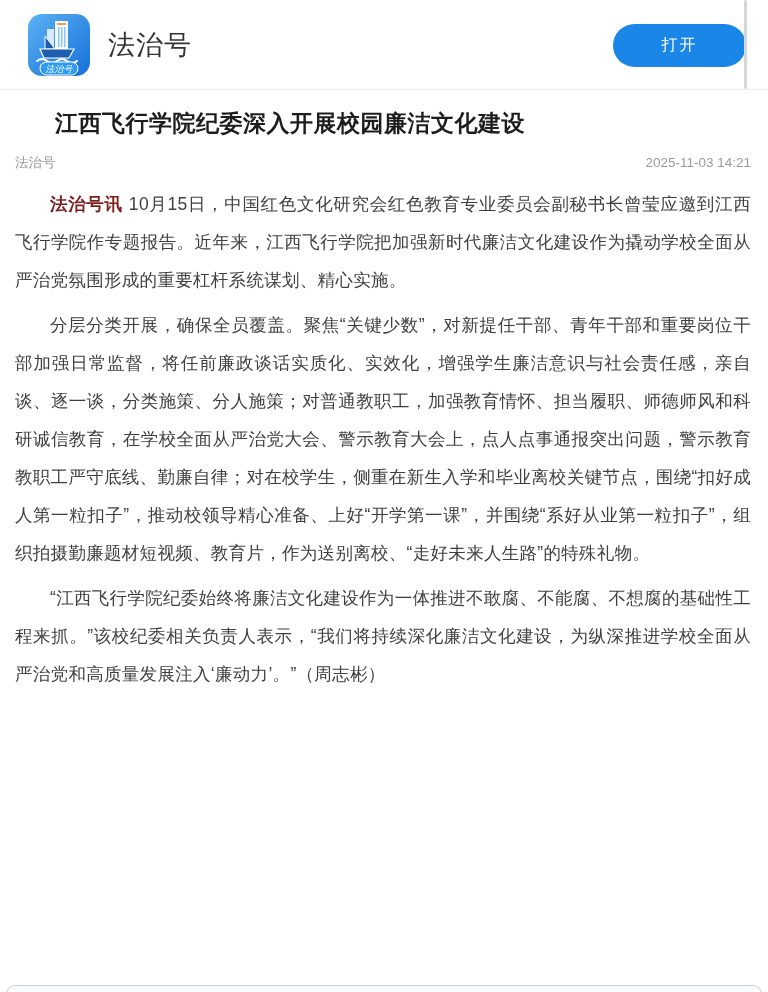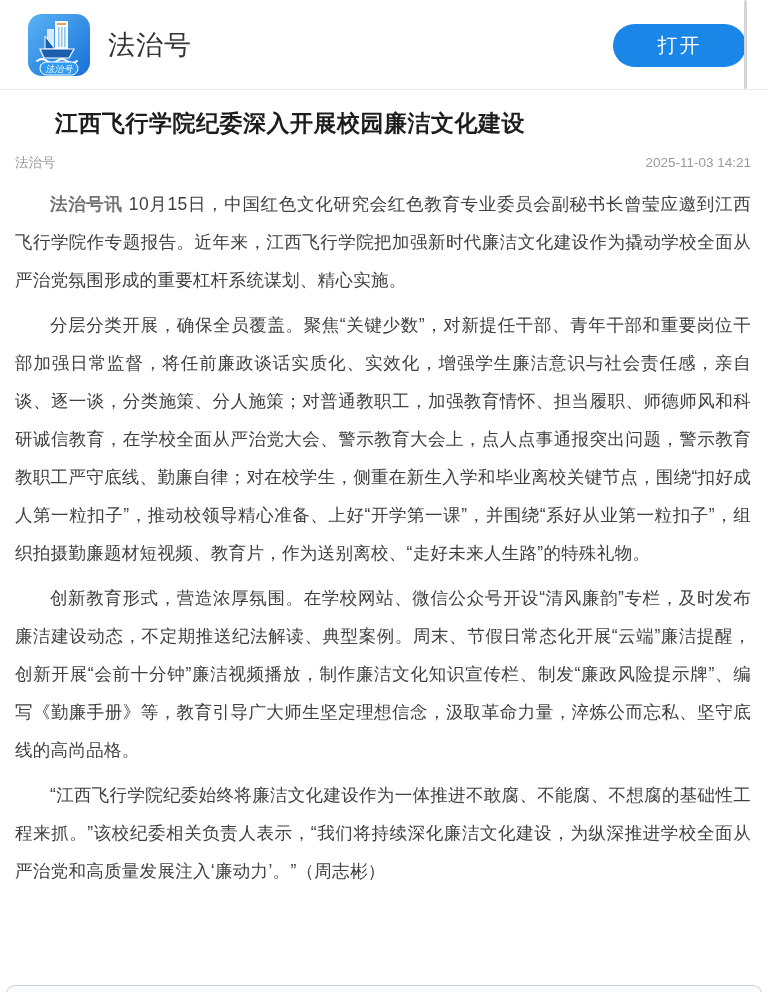--- a/index.html
+++ b/index.html
@@ -39,21 +39,21 @@
     letter-spacing: 1px;
     flex: 1 1 auto;
   }
   .open-btn {
     width: 133px;
     height: 43px;
     border: none;
     border-radius: 22px;
     background: #1a87e8;
     color: #ffffff;
-    font-size: 20px;
+    font-size: 16px;
     font-family: "Liberation Sans", "DejaVu Sans", sans-serif;
     letter-spacing: 2px;
     cursor: pointer;
     flex: 0 0 auto;
   }
 
   
   .article {
     padding: 18px 17px 0 15px;
   }
@@ -79,21 +79,21 @@
   .article-body p {
     font-size: 17.5px;
     line-height: 38px;
     color: #3f3f3f;
     text-align: justify;
     text-indent: 2em;
     margin-bottom: 7px;
     letter-spacing: 0.3px;
   }
   .article-body p b {
-    color: #737373;
+    color: #7f1d1d;
     margin-right: 0.35em;
   }
 
   
   .scrollbar-thumb {
     position: absolute;
     top: 0;
     right: 21px;
     width: 3px;
     height: 89px;
@@ -152,21 +152,20 @@
     <h1 class="article-title">江西飞行学院纪委深入开展校园廉洁文化建设</h1>
 
     <div class="article-meta">
       <span>法治号</span>
       <span>2025-11-03 14:21</span>
     </div>
 
     <div class="article-body">
       <p><b>法治号讯</b><span>10月15日，中国红色文化研究会红色教育专业委员会副秘书长曾莹应邀到江西飞行学院作专题报告。近年来，江西飞行学院把加强新时代廉洁文化建设作为撬动学校全面从严治党氛围形成的重要杠杆系统谋划、精心实施。</span></p>
       <p>分层分类开展，确保全员覆盖。聚焦“关键少数”，对新提任干部、青年干部和重要岗位干部加强日常监督，将任前廉政谈话实质化、实效化，增强学生廉洁意识与社会责任感，亲自谈、逐一谈，分类施策、分人施策；对普通教职工，加强教育情怀、担当履职、师德师风和科研诚信教育，在学校全面从严治党大会、警示教育大会上，点人点事通报突出问题，警示教育教职工严守底线、勤廉自律；对在校学生，侧重在新生入学和毕业离校关键节点，围绕“扣好成人第一粒扣子”，推动校领导精心准备、上好“开学第一课”，并围绕“系好从业第一粒扣子”，组织拍摄勤廉题材短视频、教育片，作为送别离校、“走好未来人生路”的特殊礼物。</p>
-      <p>创新教育形式，营造浓厚氛围。在学校网站、微信公众号开设“清风廉韵”专栏，及时发布廉洁建设动态，不定期推送纪法解读、典型案例。周末、节假日常态化开展“云端”廉洁提醒，创新开展“会前十分钟”廉洁视频播放，制作廉洁文化知识宣传栏、制发“廉政风险提示牌”、编写《勤廉手册》等，教育引导广大师生坚定理想信念，汲取革命力量，淬炼公而忘私、坚守底线的高尚品格。</p>
       <p>“江西飞行学院纪委始终将廉洁文化建设作为一体推进不敢腐、不能腐、不想腐的基础性工程来抓。”该校纪委相关负责人表示，“我们将持续深化廉洁文化建设，为纵深推进学校全面从严治党和高质量发展注入‘廉动力’。”（周志彬）</p>
     </div>
   </div>
 
   <div class="scrollbar-thumb"></div>
 
   <div class="bottom-sheet-edge"></div>
 
 </div>
 

